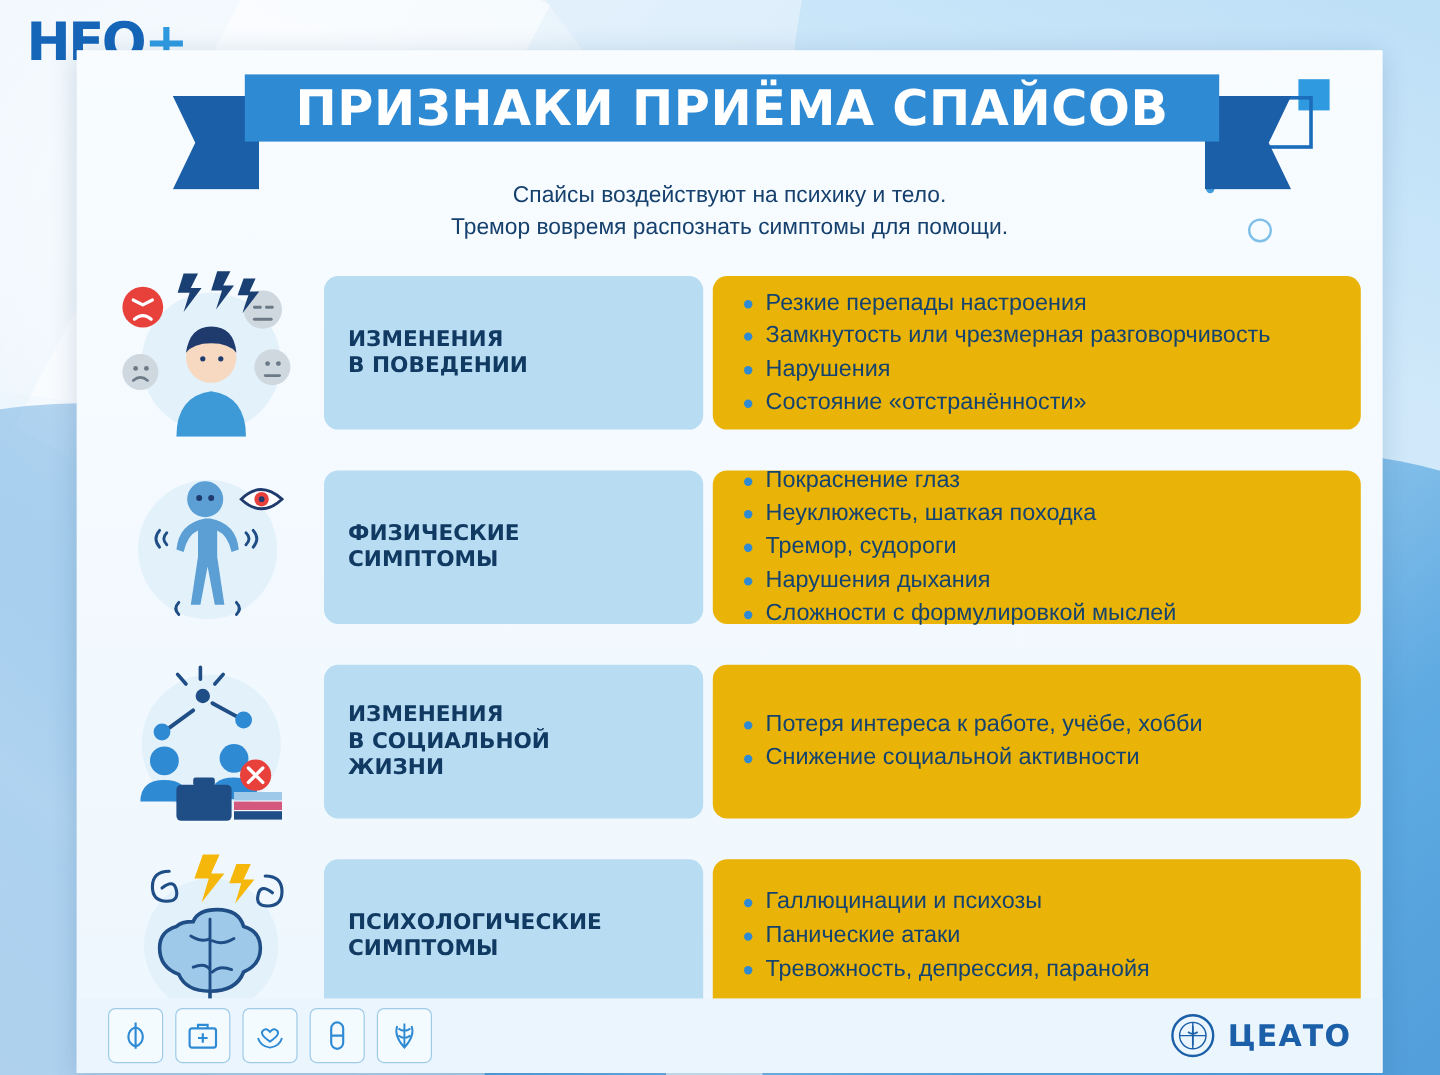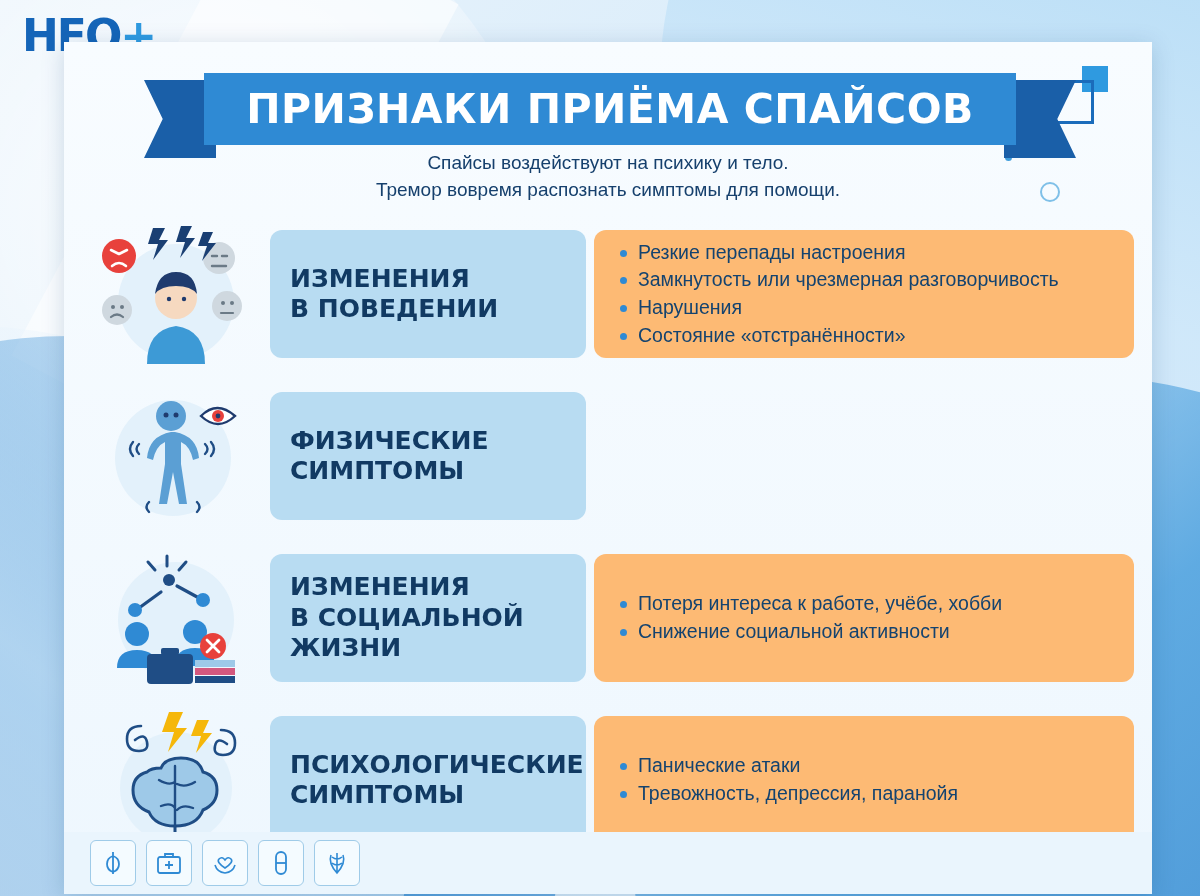--- a/index.html
+++ b/index.html
@@ -143,22 +143,22 @@
   .ribbon-tail.left {
     left: -60px;
     clip-path: polygon(0 0, 100% 0, 100% 100%, 0 100%, 26% 50%);
   }
   .ribbon-tail.right {
     right: -60px;
     clip-path: polygon(0 0, 100% 0, 74% 50%, 100% 100%, 0 100%);
   }
   .ribbon-main {
     position: absolute;
-    left: 0; top: 11px;
-    width: 812px; height: 72px;
+    left: 0; top: 0;
+    width: 812px; height: 56px;
     background: #2f8ad4;
     display: flex;
     align-items: center;
     justify-content: center;
   }
   .ribbon-main h1 {
     margin: 0;
     color: #ffffff;
     font-size: 41px;
     font-weight: bold;
@@ -203,29 +203,29 @@
     border-radius: 12px;
     display: flex;
     align-items: center;
     padding: 0 20px;
     box-sizing: border-box;
     flex: none;
   }
   .row .title-cell h2 {
     margin: 0;
     color: #113a63;
-    font-size: 25px;
+    font-size: 18px;
     font-weight: bold;
     line-height: 1.22;
     font-family: "DejaVu Sans", sans-serif;
   }
   .row .list-cell {
     flex: 1;
     height: 128px;
-    background: #fdba74;
+    background: #eab308;
     border-radius: 12px;
     margin-left: 8px;
     display: flex;
     align-items: center;
     padding: 0 18px 0 26px;
     box-sizing: border-box;
   }
   .row .list-cell ul {
     margin: 0;
     padding: 0;
@@ -399,20 +399,29 @@
           <circle cx="127" cy="30" r="6" fill="#e8413c"></circle>
           <circle cx="127" cy="30" r="2.4" fill="#1f3b6e"></circle>
         </svg>
       </div>
       <div class="title-cell">
         <h2>
           <span>ФИЗИЧЕСКИЕ</span><br>
           <span>СИМПТОМЫ</span>
         </h2>
       </div>
+      <div class="list-cell">
+        <ul>
+          <li>Покраснение глаз</li>
+          <li>Неуклюжесть, шаткая походка</li>
+          <li>Тремор, судороги</li>
+          <li>Нарушения дыхания</li>
+          <li>Сложности с формулировкой мыслей</li>
+        </ul>
+      </div>
     </div>
 
     <div class="row">
       <div class="icon-cell">
         <svg width="170" height="140" viewBox="0 0 170 140">
           <circle cx="85" cy="72" r="58" fill="#e3f1fb"></circle>
 
           <path d="M48 60 l22 -16" stroke="#1f4d85" stroke-width="3.2" stroke-linecap="round"></path>
           <path d="M86 38 l22 12" stroke="#1f4d85" stroke-width="3.2" stroke-linecap="round"></path>
           <circle cx="44" cy="62" r="7" fill="#2f8ad4"></circle>
@@ -468,20 +477,21 @@
         </svg>
       </div>
       <div class="title-cell">
         <h2>
           <span>ПСИХОЛОГИЧЕСКИЕ</span><br>
           <span>СИМПТОМЫ</span>
         </h2>
       </div>
       <div class="list-cell">
         <ul>
+          <li>Галлюцинации и психозы</li>
           <li>Панические атаки</li>
           <li>Тревожность, депрессия, паранойя</li>
         </ul>
       </div>
     </div>
 
   </div>
 
   <div class="footer">
     <div class="footer-icons">
@@ -508,14 +518,23 @@
             <rect x="6" y="2" width="10" height="22" rx="5" stroke="#2f8ad4" stroke-width="1.8" fill="none"></rect>
             <path d="M6 13 h10" stroke="#2f8ad4" stroke-width="1.8"></path>
           </svg>
       </div>
       <div class="footer-icon">
         <svg width="24" height="26" viewBox="0 0 24 26">
             <path d="M12 3 v20 M7 7 q5 4 10 0 M7 13 q5 4 10 0 M6 5 q-3 8 6 18 q9-10 6-18" stroke="#2f8ad4" stroke-width="1.6" fill="none"></path>
           </svg>
       </div>
     </div>
+    <div class="who-badge">
+      <svg width="38" height="38" viewBox="0 0 38 38">
+        <circle cx="19" cy="19" r="17" stroke="#1a5fa8" stroke-width="2" fill="none"></circle>
+        <circle cx="19" cy="19" r="11" stroke="#1a5fa8" stroke-width="1.2" fill="none"></circle>
+        <path d="M19 8 v22 M8 19 h22" stroke="#1a5fa8" stroke-width="1.2"></path>
+        <path d="M19 11 v16 M15 16 q4 3 8 0" stroke="#1a5fa8" stroke-width="1.4" fill="none"></path>
+      </svg>
+      <span class="who-text">ЦЕАТО</span>
+    </div>
   </div>
 </div>
 
 </body></html>

